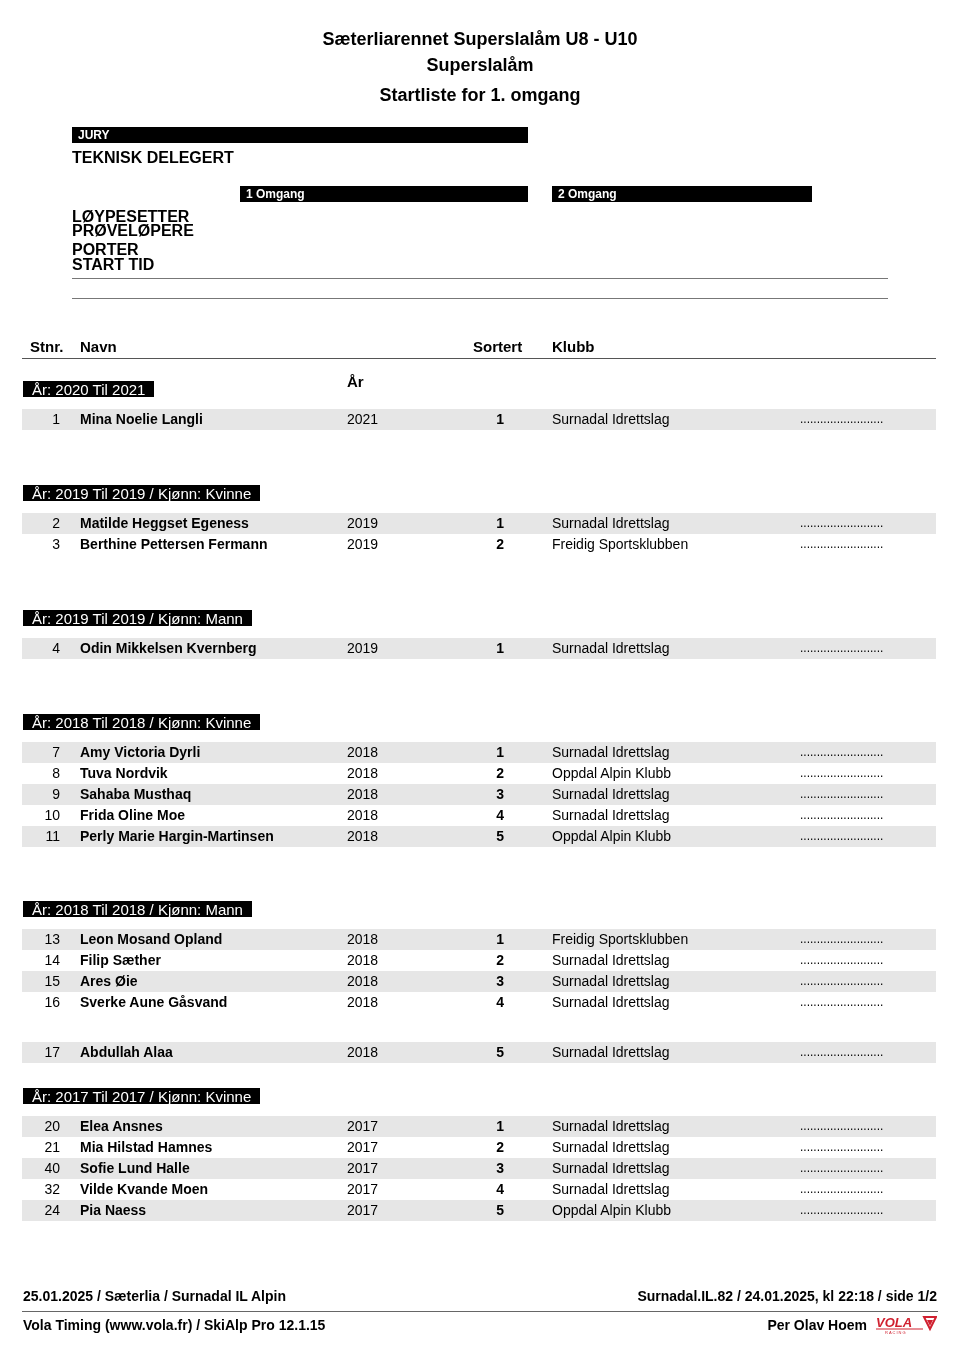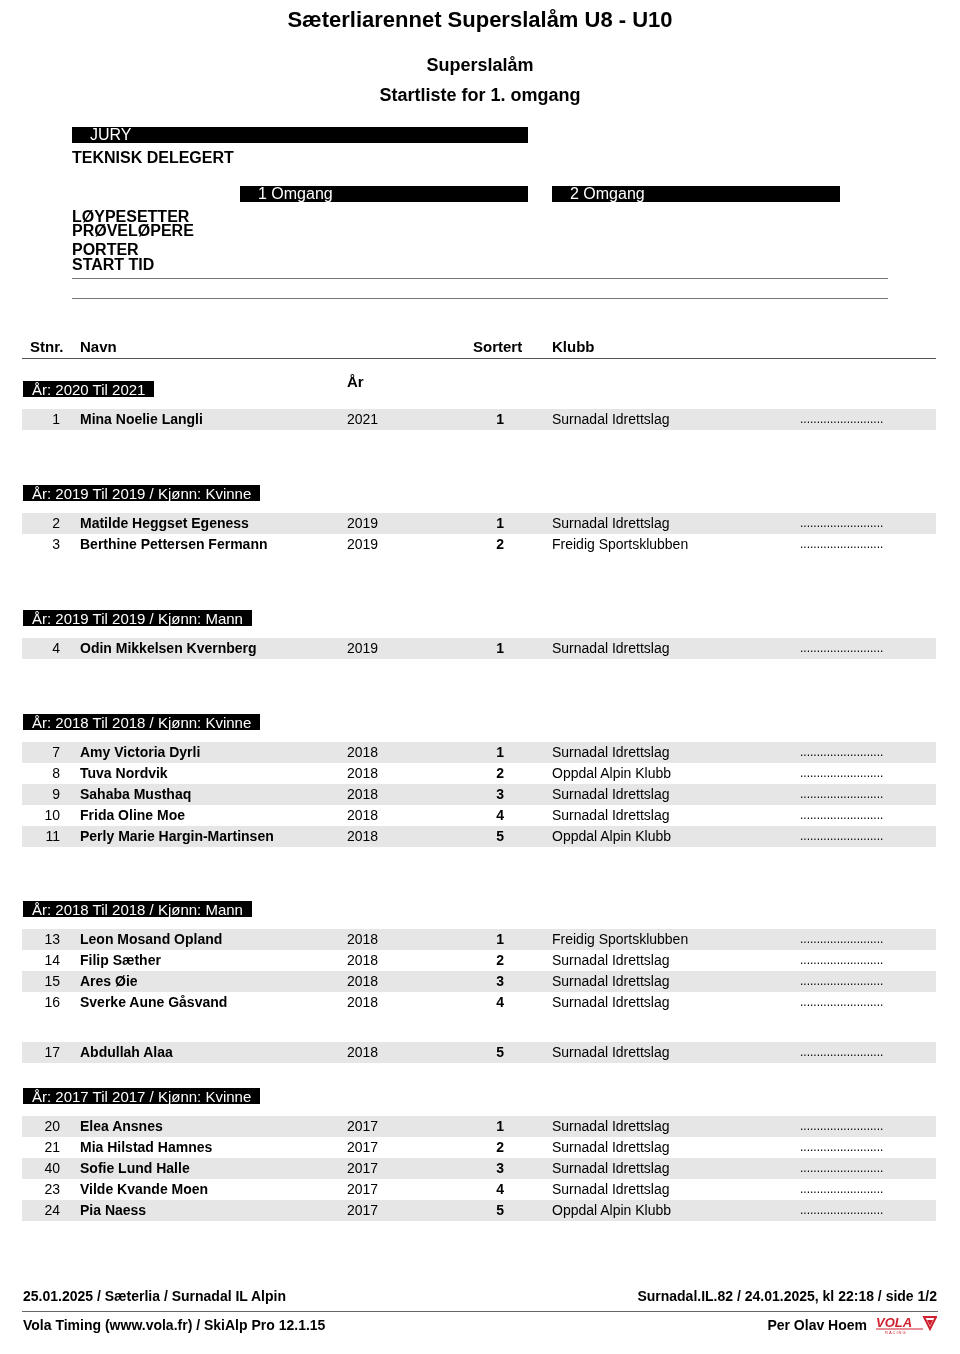--- a/index.html
+++ b/index.html
@@ -1,27 +1,27 @@
 <!DOCTYPE html>
 <html><head>
   <meta charset="utf-8">
   <style>
     * { margin: 0; padding: 0; box-sizing: border-box; }
     html, body { width: 960px; height: 1354px; background: #ffffff; }
     body { position: relative; font-family: "Liberation Sans", sans-serif; color: #000; overflow: hidden; }
 
     .title { position: absolute; left: 0; width: 960px; text-align: center; font-weight: bold; }
-    .t1 { top: 7px; font-size: 22px; }
+    .t1 { top: 29px; font-size: 18px; }
     .t2 { top: 55px; font-size: 18px; }
     .t3 { top: 85px; font-size: 18px; }
 
-    .blackbar { position: absolute; background: #000; color: #fff; font-weight: normal; font-size: 16px; height: 16px; line-height: 16px; padding-left: 18px; }
+    .blackbar { position: absolute; background: #000; color: #fff; font-weight: bold; font-size: 12px; height: 16px; line-height: 16px; padding-left: 6px; }
     .jury { left: 72px; top: 127px; width: 456px; }
     .om1 { left: 240px; top: 186px; width: 288px; }
-    .om2 { left: 552px; top: 186px; width: 288px; }
+    .om2 { left: 552px; top: 186px; width: 260px; }
 
     .lbl { position: absolute; left: 72px; font-weight: bold; font-size: 16px; }
     .sep { position: absolute; left: 72px; width: 816px; height: 1px; background: #777; }
 
     .colhead { position: absolute; top: 338px; font-weight: bold; font-size: 15px; }
     .headline { position: absolute; left: 22px; top: 358px; width: 914px; height: 1px; background: #555; }
 
     .grp-head { position: absolute; left: 23px; height: 16px; line-height: 18px; background: #000; color: #fff; font-size: 15px; padding: 0 9px; white-space: nowrap; }
 
     .row { position: absolute; left: 22px; width: 914px; height: 21px; font-size: 14px; line-height: 21px; }
@@ -200,21 +200,21 @@
     </div>
     <div class="row shade" style="top: 1158px;">
       <span class="c-stnr">40</span>
       <span class="c-name">Sofie Lund Halle</span>
       <span class="c-year">2017</span>
       <span class="c-sort">3</span>
       <span class="c-club">Surnadal Idrettslag</span>
       <span class="c-dots">.........................</span>
     </div>
     <div class="row" style="top: 1179px;">
-      <span class="c-stnr">23</span>
+      <span class="c-stnr">32</span>
       <span class="c-name">Vilde Kvande Moen</span>
       <span class="c-year">2017</span>
       <span class="c-sort">4</span>
       <span class="c-club">Surnadal Idrettslag</span>
       <span class="c-dots">.........................</span>
     </div>
     <div class="row shade" style="top: 1200px;">
       <span class="c-stnr">24</span>
       <span class="c-name">Pia Naess</span>
       <span class="c-year">2017</span>

